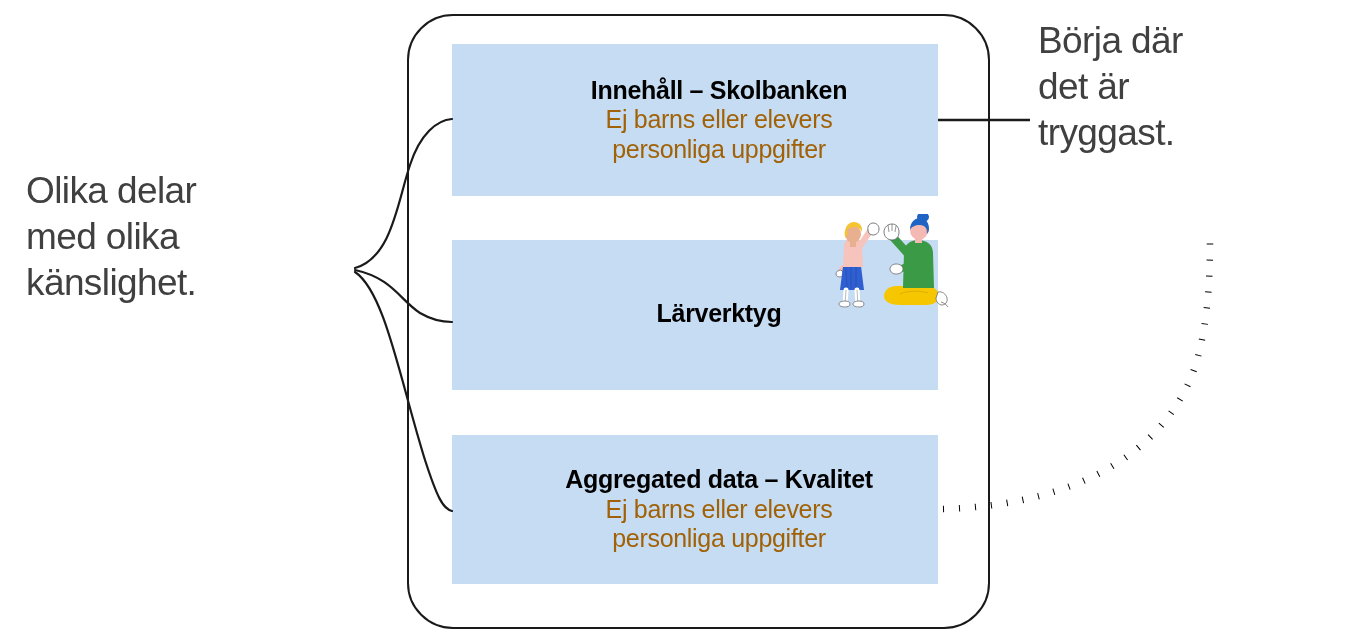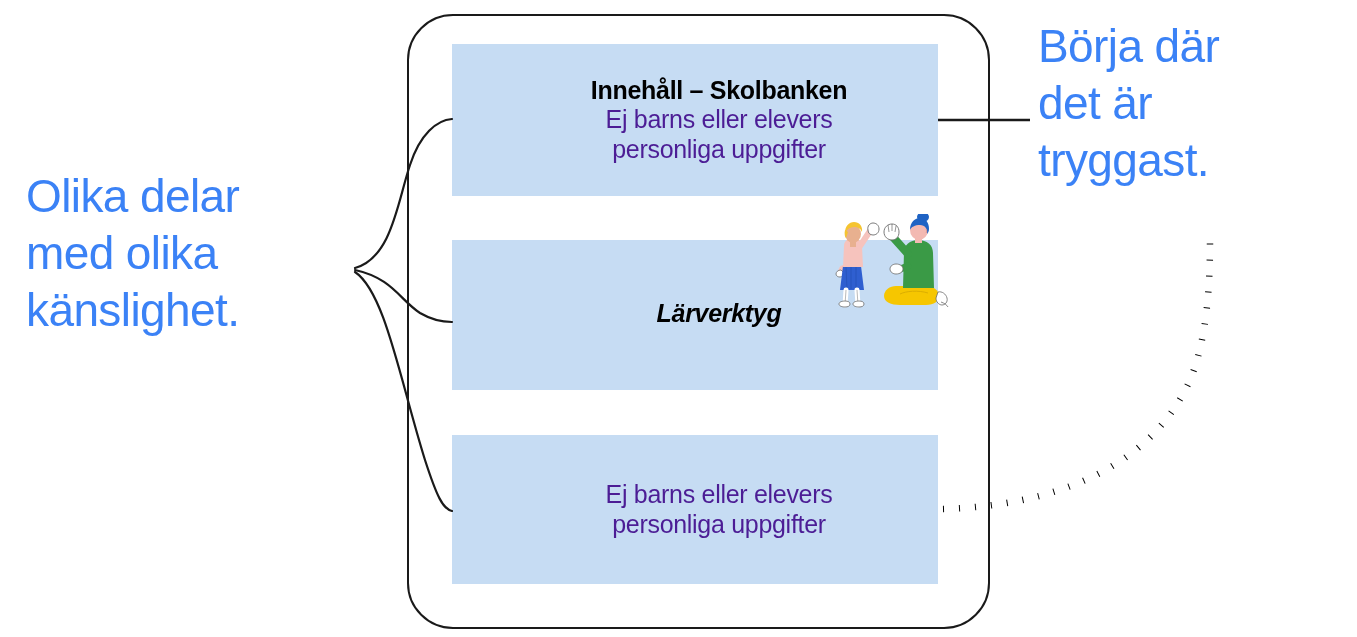--- a/index.html
+++ b/index.html
@@ -12,25 +12,25 @@
     height: 637px;
     position: relative;
     overflow: hidden;
     font-family: "Liberation Sans", sans-serif;
     color: #000000;
   }
 
   
   .caption {
     position: absolute;
-    font-size: 46px;
+    font-size: 37px;
     line-height: 1.24;
     font-weight: 400;
     letter-spacing: -0.6px;
-    color: #3b82f6;
+    color: #404040;
     white-space: pre-line;
   }
   #caption-left {
     left: 26px;
     top: 168px;
     width: 330px;
     text-align: left;
   }
   #caption-right {
     left: 1038px;
@@ -75,24 +75,24 @@
     font-weight: 700;
     letter-spacing: -0.3px;
     line-height: 1.18;
     color: #000;
   }
   .cat-subtitle {
     font-size: 25px;
     font-weight: 400;
     letter-spacing: -0.3px;
     line-height: 1.18;
-    color: #4c1d95;
+    color: #a16207;
     white-space: pre-line;
   }
-  #cat-box-1 .cat-title { margin-bottom: 2px; font-style: italic; }
+  #cat-box-1 .cat-title { margin-bottom: 2px; }
 
   
   #overlay {
     position: absolute;
     left: 0;
     top: 0;
     width: 1357px;
     height: 637px;
     pointer-events: none;
   }
@@ -123,20 +123,21 @@
   <div class="cat-title">Innehåll – Skolbanken</div>
   <div class="cat-subtitle">Ej barns eller elevers
 personliga uppgifter</div>
 </div>
 
 <div class="cat-box" id="cat-box-1">
   <div class="cat-title">Lärverktyg</div>
 </div>
 
 <div class="cat-box" id="cat-box-2">
+  <div class="cat-title">Aggregated data – Kvalitet</div>
   <div class="cat-subtitle">Ej barns eller elevers
 personliga uppgifter</div>
 </div>
 
 <svg id="illustration" viewBox="0 0 145 100">
 
   <g>
 
     <path d="M28,52 L22,54 L20,58" stroke="#f6c3bd" stroke-width="5" fill="none" stroke-linecap="round"></path>
 

